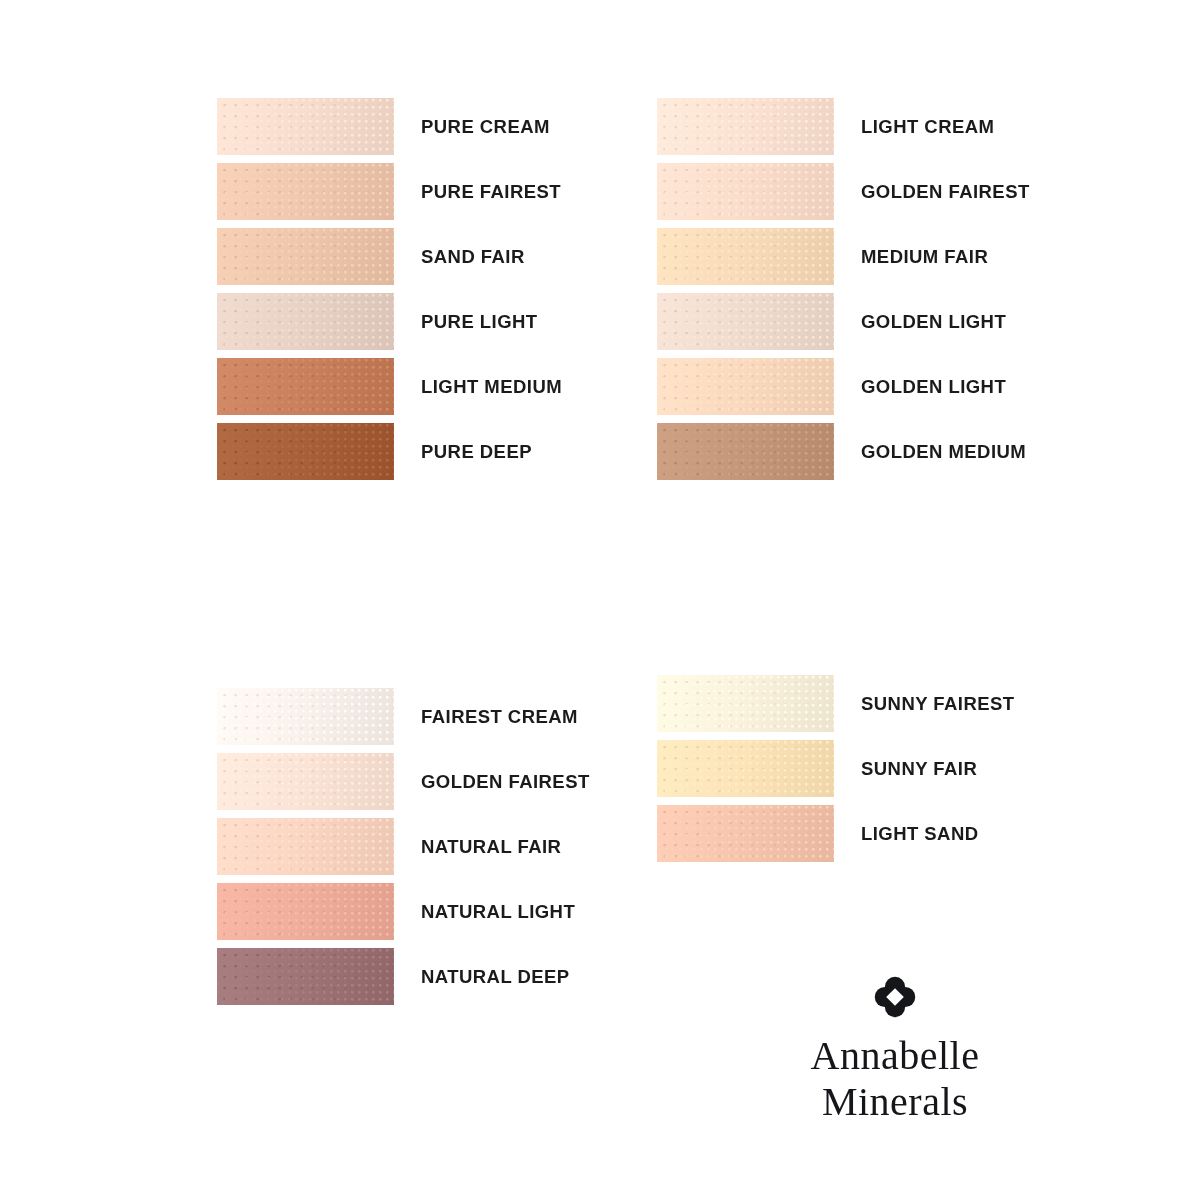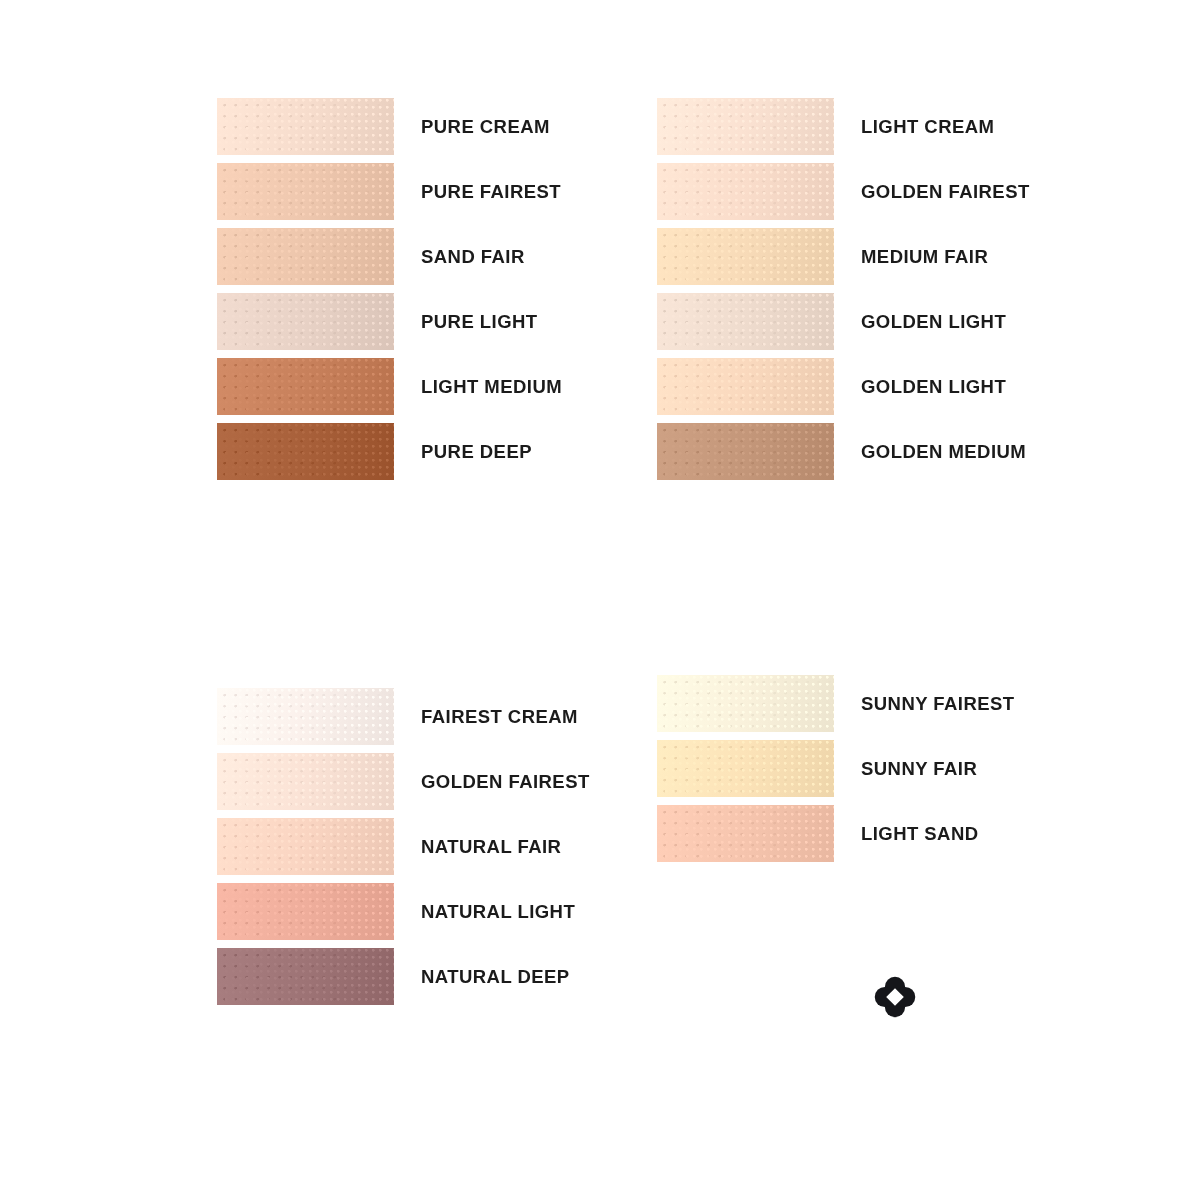--- a/index.html
+++ b/index.html
@@ -196,15 +196,19 @@
   <div class="brand-logo">
     <svg class="brand-mark" viewBox="0 0 100 100" aria-hidden="true">
       <g fill="#15161a">
         <circle cx="50" cy="27" r="23"></circle>
         <circle cx="50" cy="73" r="23"></circle>
         <circle cx="27" cy="50" r="23"></circle>
         <circle cx="73" cy="50" r="23"></circle>
       </g>
       <path d="M50 30 L70 50 L50 70 L30 50 Z" fill="#ffffff"></path>
     </svg>
+    <div class="brand-wordmark">
+      <span class="brand-line-1">Annabelle</span>
+      <span class="brand-line-2">Minerals</span>
+    </div>
   </div>
 
 </div>
 
 </body></html>

